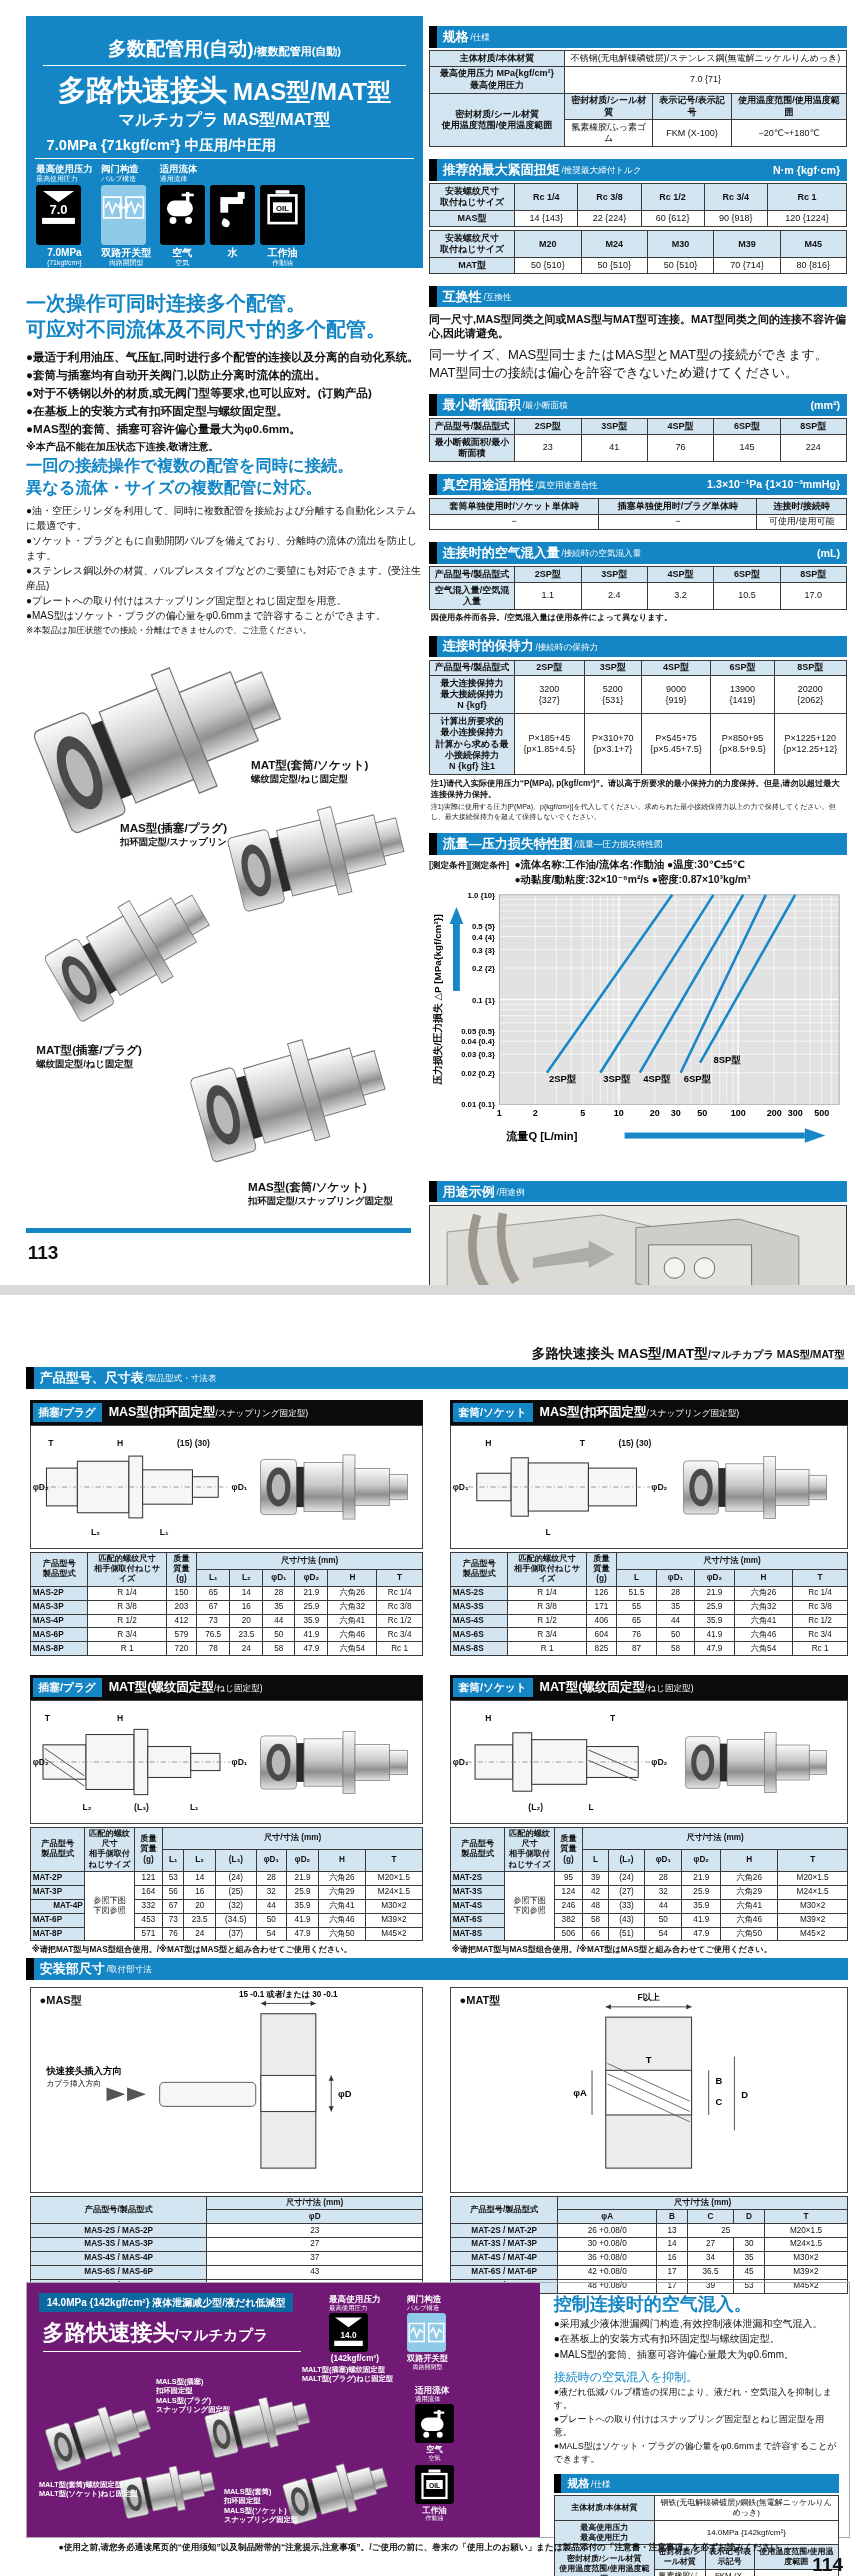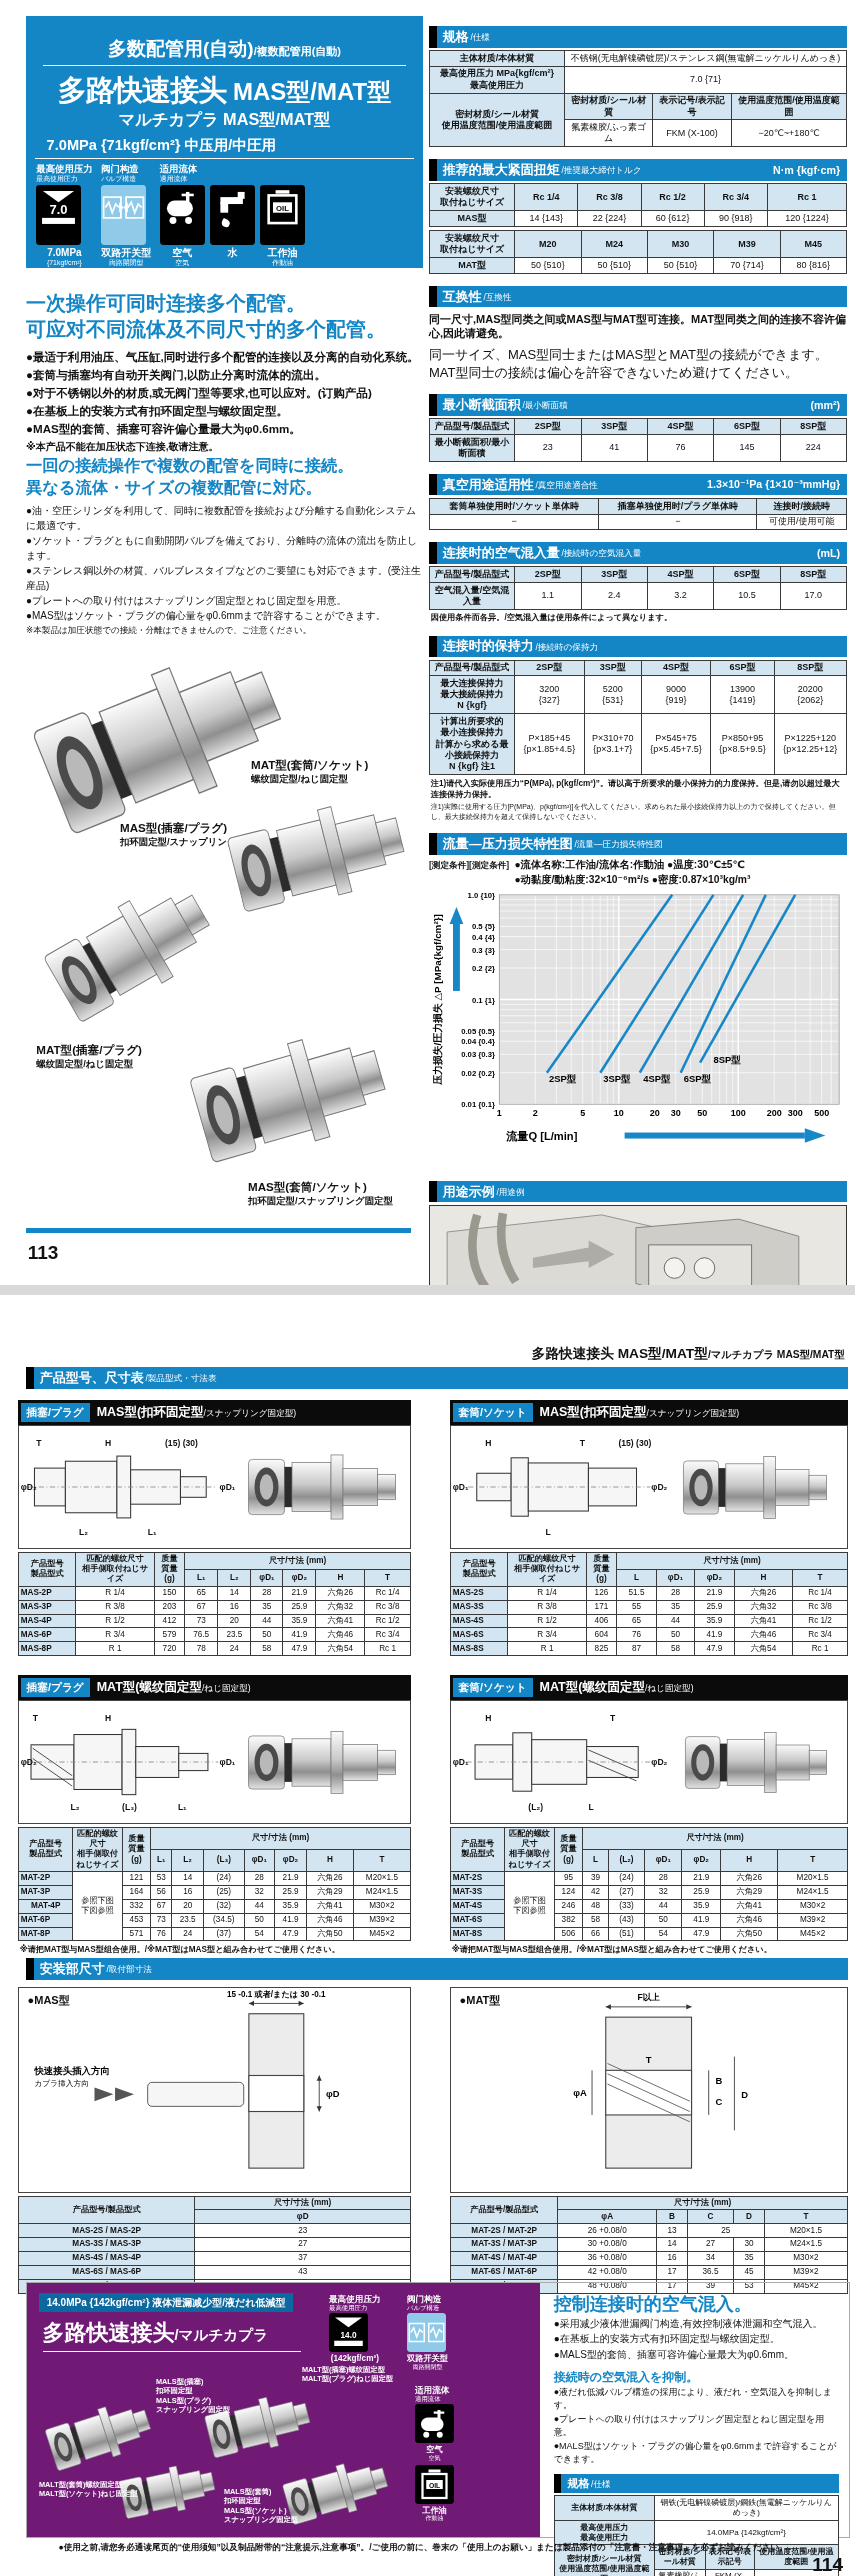--- a/index.html
+++ b/index.html
@@ -67,21 +67,21 @@
   #p1right{position:absolute;left:429px;top:26px;width:418px;}
   #cond{display:flex;font-weight:bold;margin-top:3.4px;}
   #cond .c0{font-size:8.6px;flex:none;margin-right:5.2px;margin-top:1.7px;}
   #cond .c1{font-size:10.3px;line-height:1.45;}
   #usagebox{border:0.9px solid #333;height:216px;position:relative;background:#eceae6;margin-top:2.6px;}
 
   
   #p2head{position:absolute;right:10.3px;top:50px;font-weight:bold;}
   #p2head .b{font-size:13.7px;} #p2head .s{font-size:10.3px;}
   #p2bar{position:absolute;left:26px;top:72px;width:822px;}
-  .col-l{position:absolute;left:18px;width:393px;}
+  .col-l{position:absolute;left:30px;width:393px;}
   .col-r{position:absolute;left:450px;width:398px;}
   .blackbar{display:flex;align-items:center;height:25px;background:#0b0b0b;color:#fff;padding:0 5.2px 0 2.6px;}
   .blackbar .tag{background:#1486c5;font-weight:bold;font-size:10.7px;padding:2.6px 6px;margin-right:6.9px;flex:none;}
   .blackbar .bt{font-weight:bold;font-size:12.5px;}
   .blackbar .bs{font-size:8.6px;margin-top:2.6px;}
   .drawbox{border:1.3px solid #444;height:122px;position:relative;background:#fff;display:flex;align-items:center;}
   .drawbox svg{flex:none;}
   table.dim{font-size:8.2px;}
   table.dim td{padding:1.3px 1.7px;}
   .mountbox{border:1.3px solid #444;height:204px;position:relative;background:#fff;}
@@ -98,21 +98,21 @@
   .mals-icg .lab1{font-size:8.6px;font-weight:bold;line-height:1.1;}
   .mals-icg .lab2{font-size:6.4px;}
   .micon{width:39px;height:39px;background:#000;border-radius:3.4px;position:relative;}
   .micon.lightblue{background:#8fcbe9;}
   .mcap{font-size:8.2px;font-weight:bold;text-align:center;line-height:1.15;margin-top:1.7px;}
   .mcap .jp{font-size:6px;display:block;font-weight:normal;}
   .mals-plabel{position:absolute;color:#fff;font-size:7.3px;font-weight:bold;line-height:1.3;}
   #mals-right{flex:1;padding:8.6px 10.3px 0 13.7px;position:relative;}
   #mr-h-cn{color:#1486c5;font-weight:bold;font-size:18px;}
   .mr-bul-cn .li{font-size:10px;font-weight:normal;line-height:1.55;}
-  #mr-h-jp{color:#1486c5;font-weight:bold;font-size:12px;margin-top:6.9px;}
+  #mr-h-jp{color:#1486c5;font-weight:normal;font-size:12px;margin-top:6.9px;}
   .mr-bul-jp .li{font-size:9px;line-height:1.5;}
   #mr-spec .sechead{height:19px;}
   #mr-spec{margin-top:6.9px;}
   #mr-spec table.ctable{font-size:8px;}
   #inquiry{border:1.7px dashed #1486c5;color:#1486c5;font-weight:bold;font-size:10px;
            text-align:center;padding:4.3px 3.4px;margin-top:6.9px;}
   #p2foot{position:absolute;left:0;right:8.6px;top:1247px;text-align:center;font-size:8.6px;font-weight:bold;}
   #p2-pageno{position:absolute;right:12px;top:1259px;font-size:19px;font-weight:bold;}
   svg text{font-family:"Liberation Sans","DejaVu Sans",sans-serif;}
 </style>
@@ -1036,21 +1036,21 @@
               <td>164</td>
               <td>56</td>
               <td>16</td>
               <td>(25)</td>
               <td>32</td>
               <td>25.9</td>
               <td>六角29</td>
               <td>M24×1.5</td>
             </tr>
             <tr>
-              <td class="h" style="text-align: center;">MAT-4P</td>
+              <td class="h" style="text-align: right;">MAT-4P</td>
               <td>332</td>
               <td>67</td>
               <td>20</td>
               <td>(32)</td>
               <td>44</td>
               <td>35.9</td>
               <td>六角41</td>
               <td>M30×2</td>
             </tr>
             <tr>

